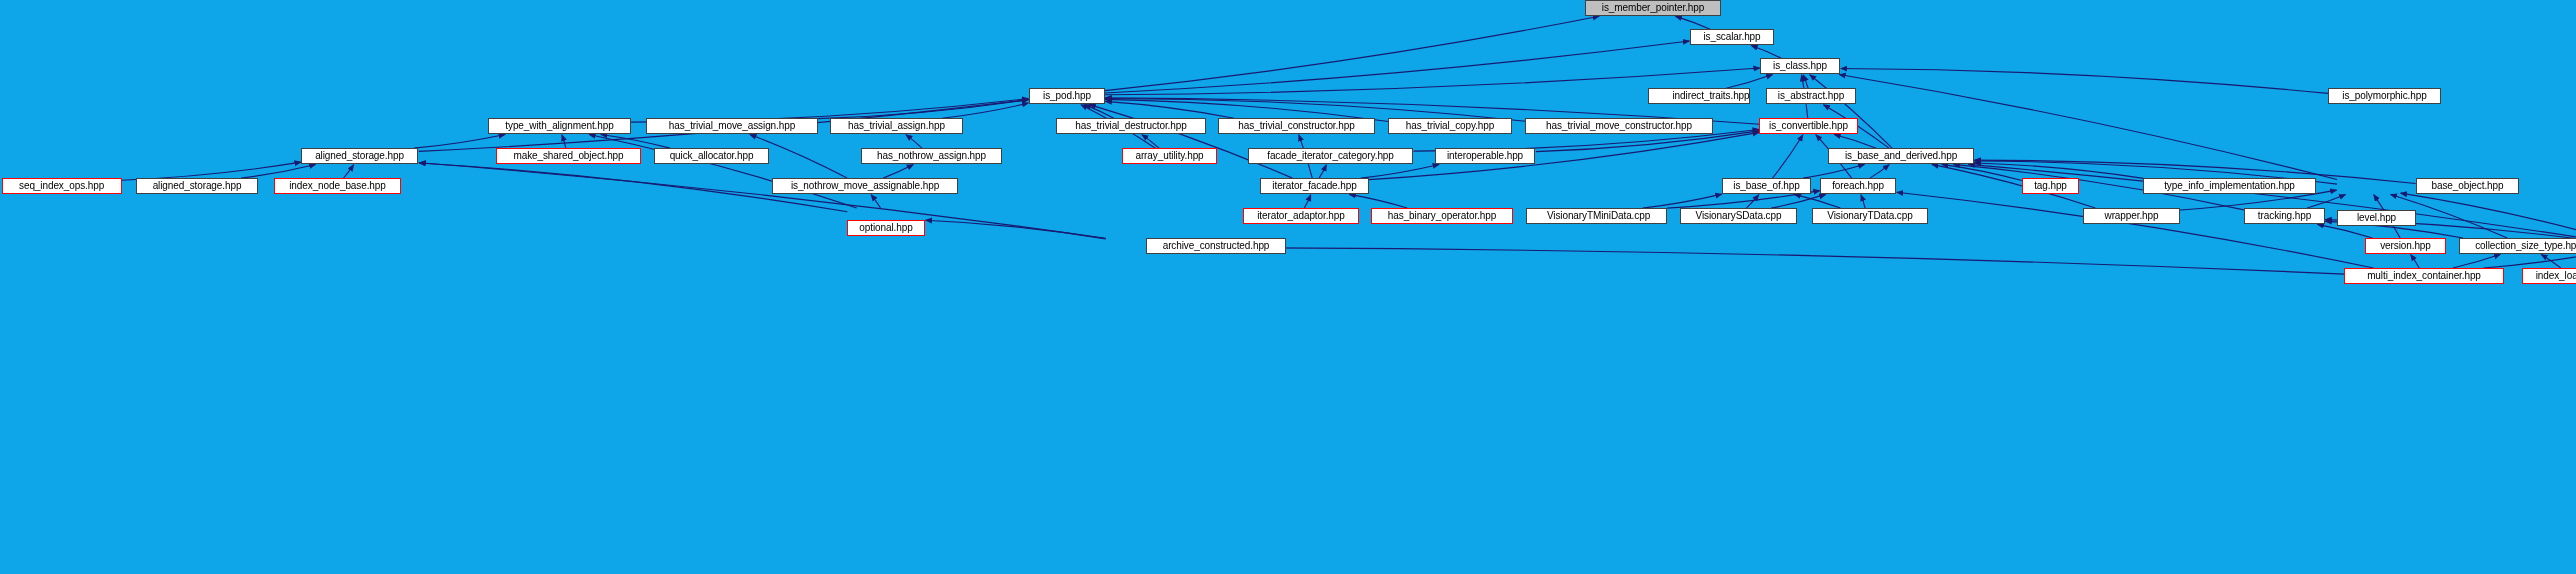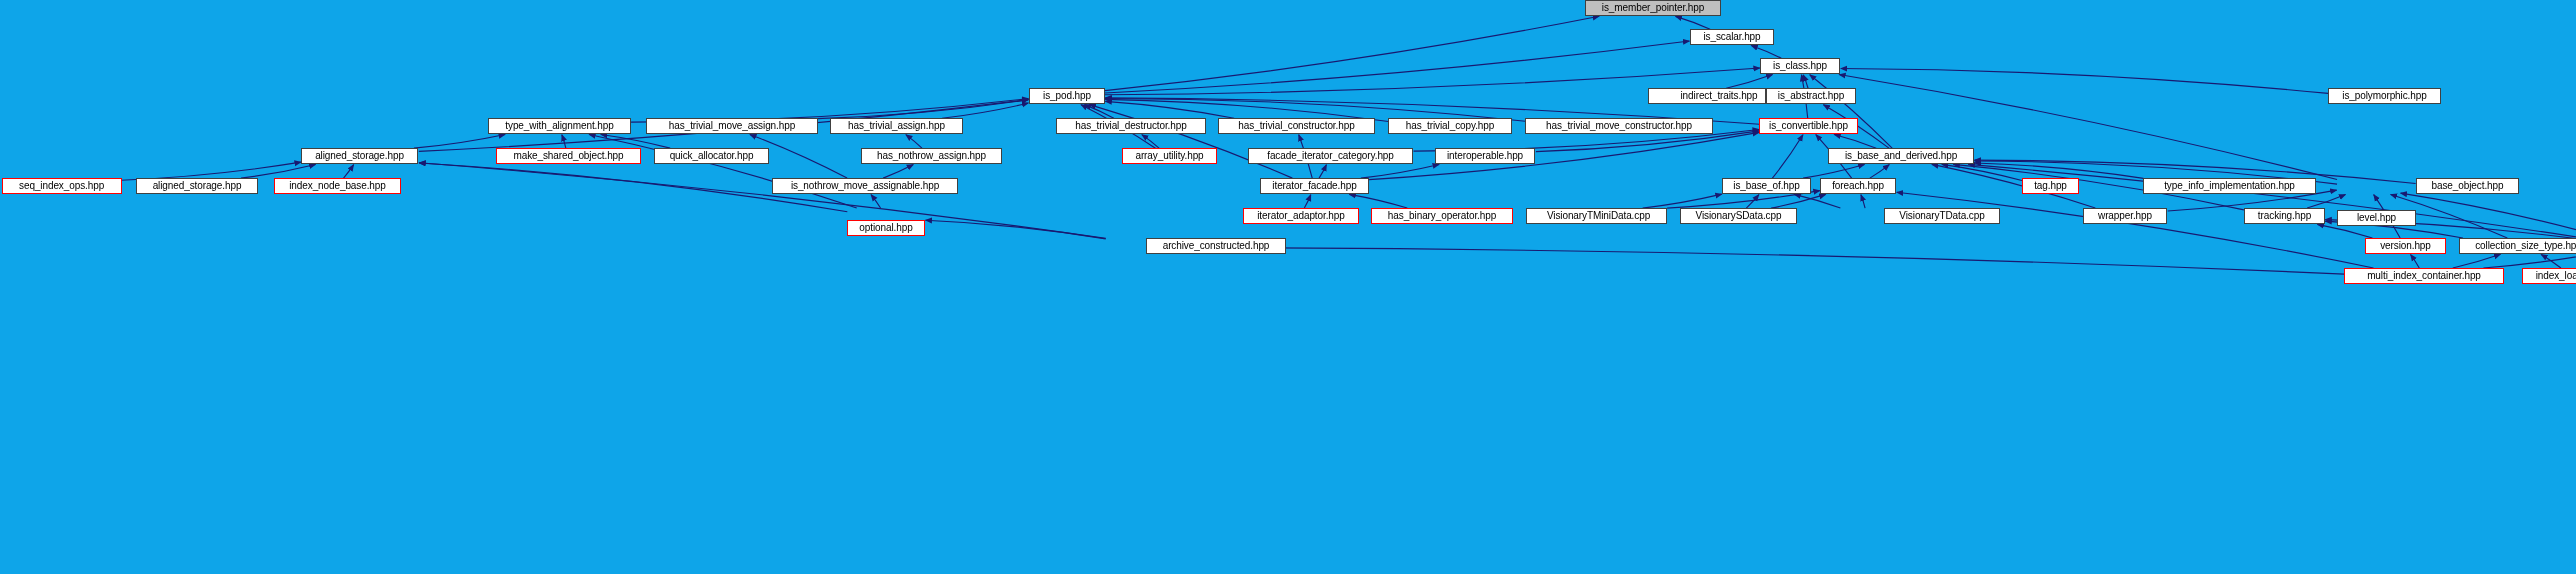--- a/index.html
+++ b/index.html
@@ -130,21 +130,21 @@
         <path d="M3199.2,331.0 Q3219.3,323.8 3238.3,314.2" fill="none" stroke="#191970" stroke-width="1.4" marker-end="url(#ah)"></path>
         <path d="M3304.7,331.0 Q3292.0,321.8 3278.2,314.3" fill="none" stroke="#191970" stroke-width="1.4" marker-end="url(#ah)"></path>
         <path d="M3425.1,331.0 Q3362.9,316.8 3299.5,310.2" fill="none" stroke="#191970" stroke-width="1.4" marker-end="url(#ah)"></path>
       </g>
   </svg>
   <div id="node-layer">
       <div class="node root" style="left: 1585px; top: 0px; width: 136px;">is_member_pointer.hpp</div>
       <div class="node" style="left: 1690px; top: 29px; width: 84px;">is_scalar.hpp</div>
       <div class="node" style="left: 1760px; top: 58px; width: 80px;">is_class.hpp</div>
       <div class="node" style="left: 1029px; top: 88px; width: 76px;">is_pod.hpp</div>
-      <div class="node" style="left: 1648px; top: 88px; width: 118px; padding-left: 28px;">indirect_traits.hpp</div>
+      <div class="node" style="left: 1648px; top: 88px; width: 102px; padding-left: 28px;">indirect_traits.hpp</div>
       <div class="node" style="left: 1766px; top: 88px; width: 90px;">is_abstract.hpp</div>
       <div class="node" style="left: 2328px; top: 88px; width: 113px;">is_polymorphic.hpp</div>
       <div class="node" style="left: 488px; top: 118px; width: 143px;">type_with_alignment.hpp</div>
       <div class="node" style="left: 646px; top: 118px; width: 172px;">has_trivial_move_assign.hpp</div>
       <div class="node" style="left: 830px; top: 118px; width: 133px;">has_trivial_assign.hpp</div>
       <div class="node" style="left: 1056px; top: 118px; width: 150px;">has_trivial_destructor.hpp</div>
       <div class="node" style="left: 1218px; top: 118px; width: 157px;">has_trivial_constructor.hpp</div>
       <div class="node" style="left: 1388px; top: 118px; width: 124px;">has_trivial_copy.hpp</div>
       <div class="node" style="left: 1525px; top: 118px; width: 188px;">has_trivial_move_constructor.hpp</div>
       <div class="node red" style="left: 1759px; top: 118px; width: 99px;">is_convertible.hpp</div>
@@ -165,22 +165,22 @@
       <div class="node" style="left: 1820px; top: 178px; width: 76px;">foreach.hpp</div>
       <div class="node red" style="left: 2022px; top: 178px; width: 57px;">tag.hpp</div>
       <div class="node" style="left: 2143px; top: 178px; width: 173px;">type_info_implementation.hpp</div>
       <div class="node" style="left: 2337px; top: 178px; width: 79px; margin-top: 32px;">level.hpp</div>
       <div class="node" style="left: 2416px; top: 178px; width: 103px;">base_object.hpp</div>
       <div class="node red" style="left: 847px; top: 220px; width: 78px;">optional.hpp</div>
       <div class="node red" style="left: 1243px; top: 208px; width: 116px;">iterator_adaptor.hpp</div>
       <div class="node red" style="left: 1371px; top: 208px; width: 142px;">has_binary_operator.hpp</div>
       <div class="node" style="left: 1526px; top: 208px; width: 141px; padding-left: 8px;">VisionaryTMiniData.cpp</div>
       <div class="node" style="left: 1680px; top: 208px; width: 117px;">VisionarySData.cpp</div>
-      <div class="node" style="left: 1884px; top: 208px; width: 116px;">VisionaryTData.cpp</div>
-      <div class="node" style="left: 2083px; top: 208px; width: 84px;">wrapper.hpp</div>
+      <div class="node" style="left: 1812px; top: 208px; width: 116px;">VisionaryTData.cpp</div>
+      <div class="node" style="left: 2083px; top: 208px; width: 97px;">wrapper.hpp</div>
       <div class="node" style="left: 2244px; top: 208px; width: 81px;">tracking.hpp</div>
       <div class="node" style="left: 1106px; top: 238px; width: 140px; margin-left: 40px;">archive_constructed.hpp</div>
       <div class="node red" style="left: 2365px; top: 238px; width: 81px;">version.hpp</div>
       <div class="node" style="left: 2459px; top: 238px; width: 139px;">collection_size_type.hpp</div>
       <div class="node red" style="left: 2344px; top: 268px; width: 160px;">multi_index_container.hpp</div>
       <div class="node red" style="left: 2522px; top: 268px; width: 102px;">index_loader.hpp</div>
     </div>
 </div>
 
 

